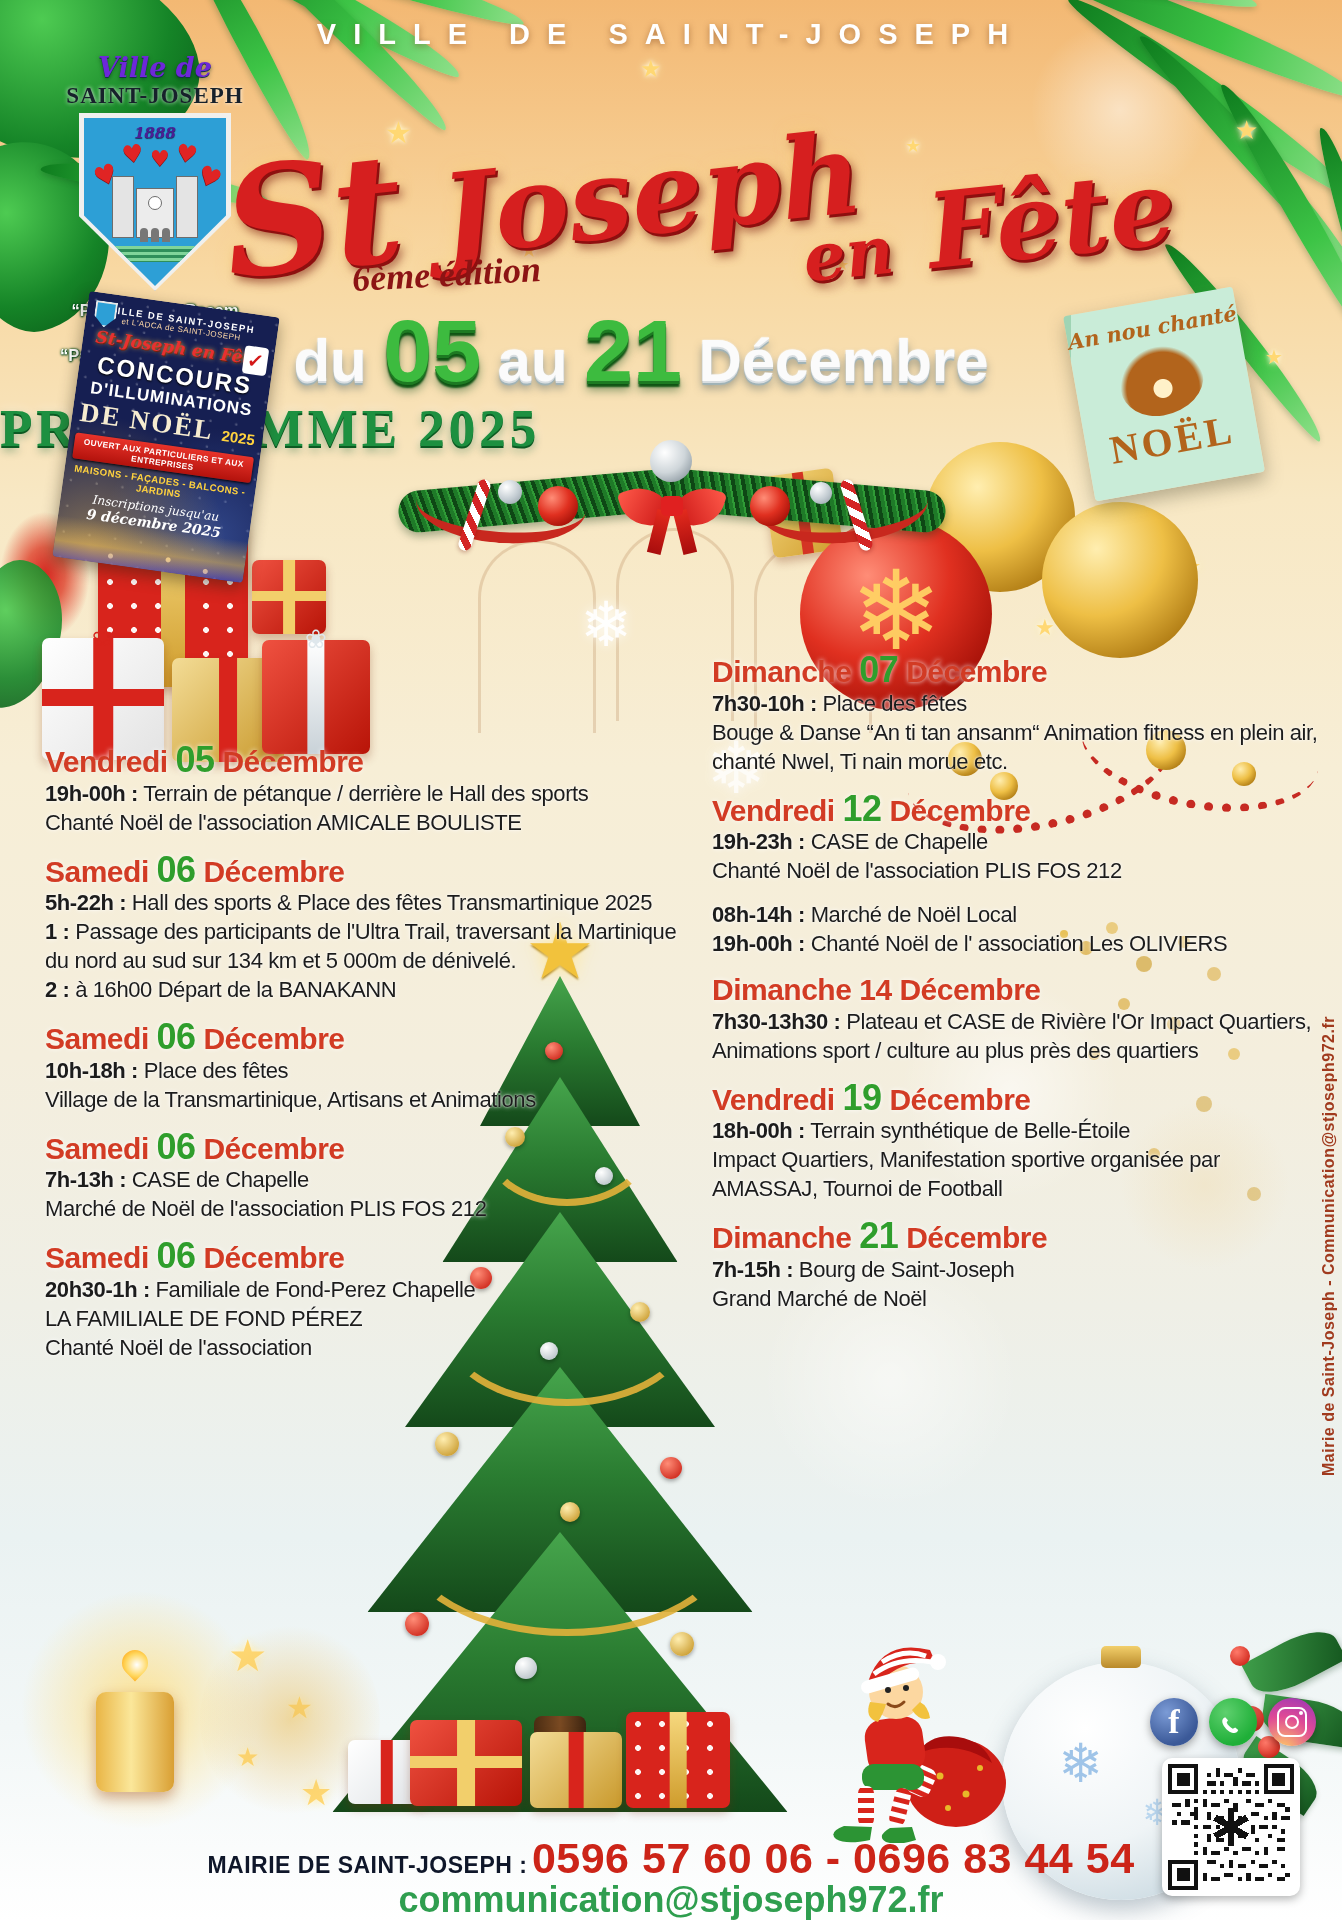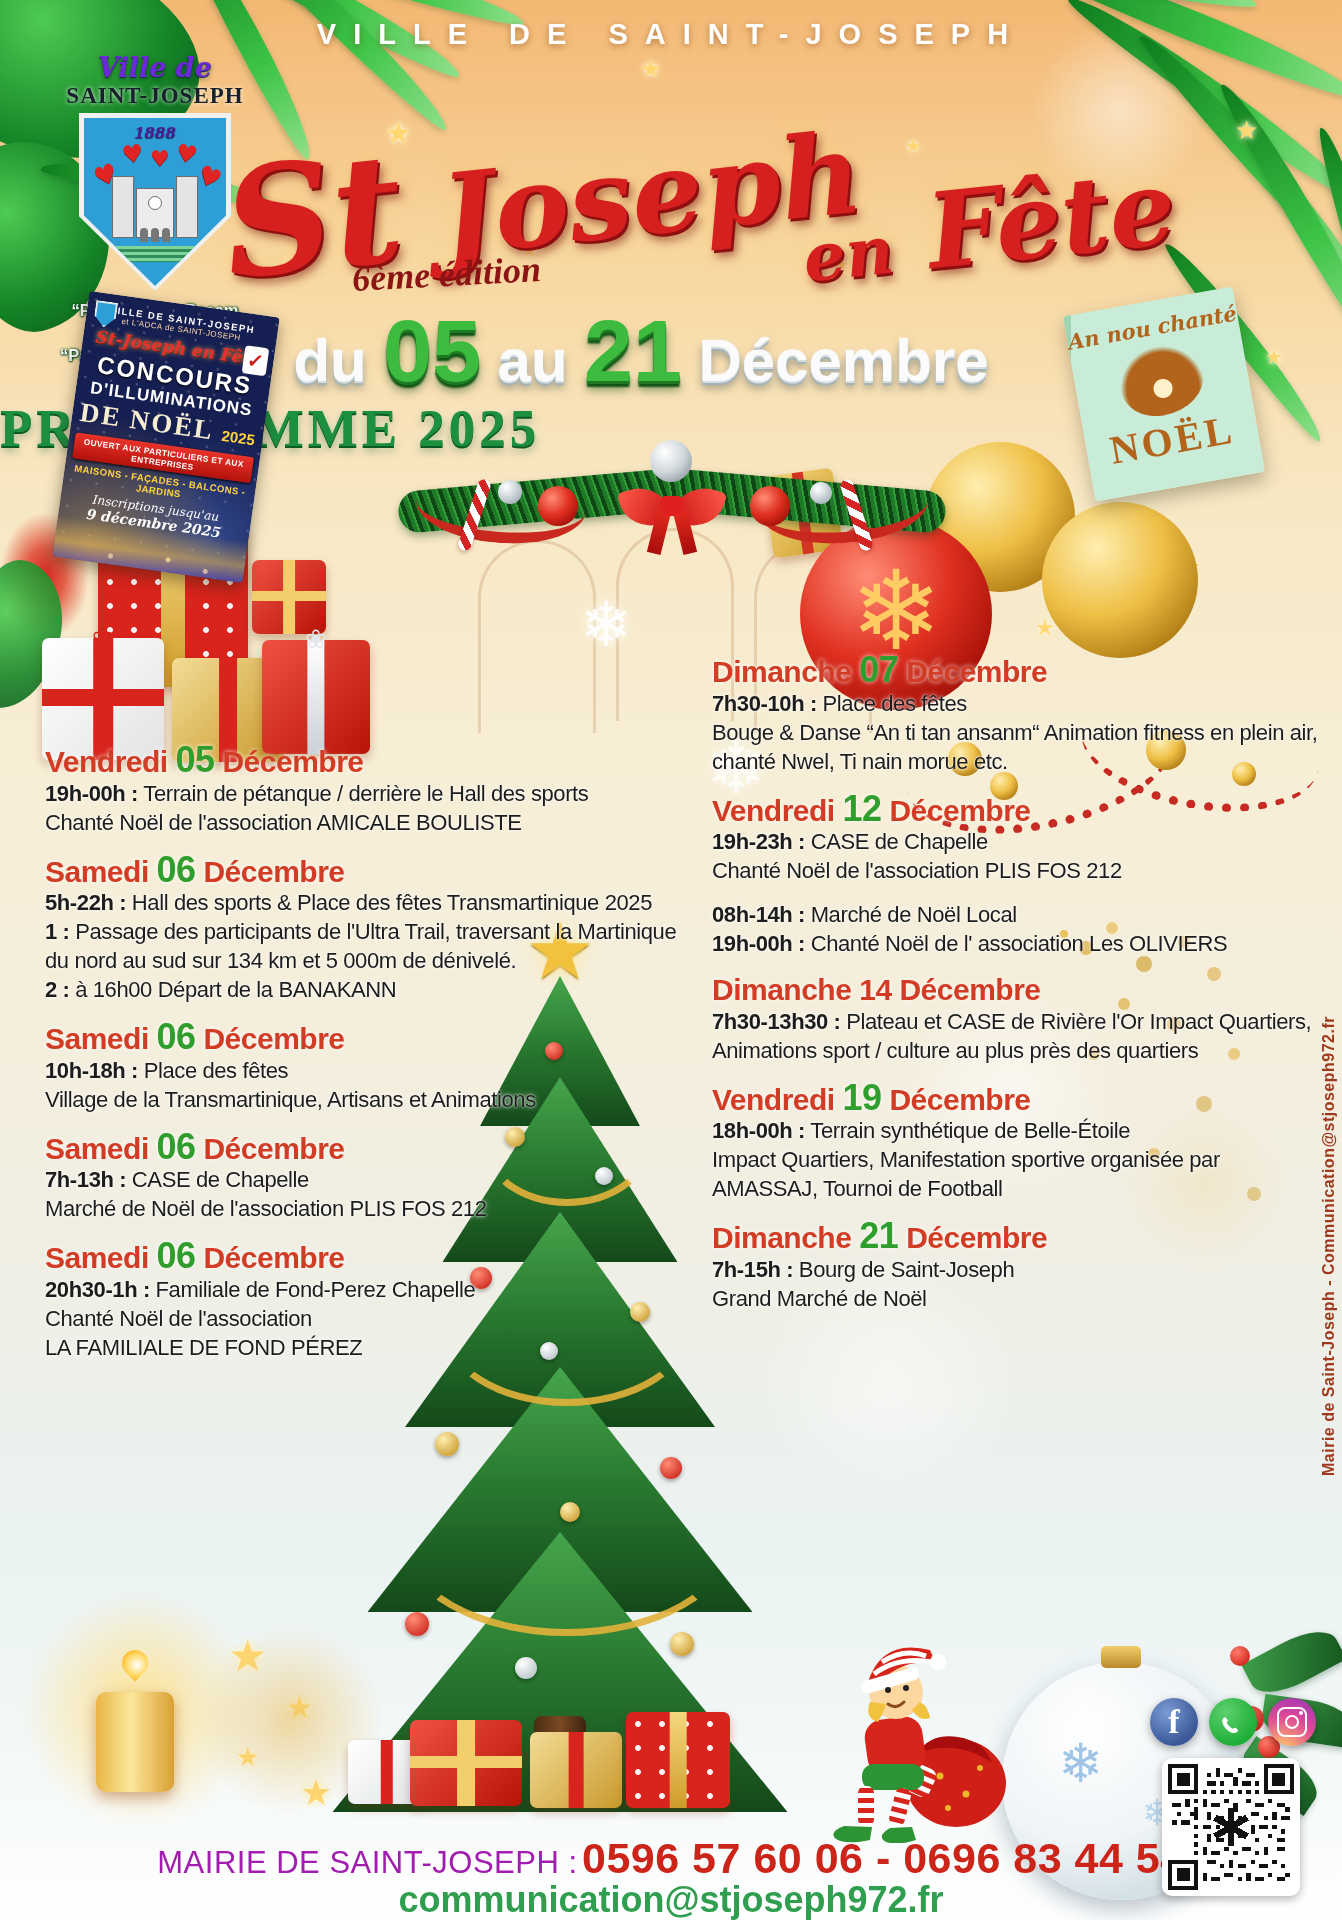--- a/index.html
+++ b/index.html
@@ -201,21 +201,21 @@
     text-shadow:0 0 5px rgba(255,255,255,.85);}
   .entry-header .n{color:#2f9e2c;font-size:36px;line-height:1;}
   .entry-header .n.redn{color:#d23b24;font-size:30px;}
   .entry-header .sfx{color:#1c1c1c;font-size:24px;letter-spacing:-.3px;}
   .line{font-size:22px;letter-spacing:-.4px;color:#1c1c1c;line-height:29px;
     text-shadow:0 0 5px rgba(255,255,255,.85),0 0 2px rgba(255,255,255,.9);}
   .line b{letter-spacing:-.4px;}
 
   
   .footer-contact{position:absolute;left:0;right:0;top:1834px;text-align:center;z-index:25;white-space:nowrap;}
-  .footer-contact .lbl{font-weight:normal;font-size:31px;color:#a21caf;letter-spacing:.5px;}
+  .footer-contact .lbl{font-weight:bold;font-size:23px;color:#0f172a;letter-spacing:.5px;}
   .footer-contact .ph{font-weight:bold;font-size:43px;color:#cc2418;letter-spacing:.5px;}
   .footer-email{position:absolute;left:0;right:0;top:1879px;text-align:center;z-index:25;
     font-weight:bold;font-size:36px;color:#2f9e4f;}
   .credit{position:absolute;right:4px;top:1016px;z-index:25;writing-mode:vertical-rl;transform:rotate(180deg);
     font-size:16px;font-weight:bold;color:#a03a1e;letter-spacing:.5px;}
 
   
   .social{position:absolute;left:1150px;top:1698px;display:flex;gap:11px;z-index:26;}
   .sicon{width:48px;height:48px;border-radius:50%;display:flex;align-items:center;justify-content:center;
     box-shadow:0 3px 8px rgba(0,0,0,.35);}
@@ -549,22 +549,22 @@
       <div class="line"><b>7h-13h :</b><span> CASE de Chapelle</span></div>
       <div class="line"><b></b><span>Marché de Noël de l'association PLIS FOS 212</span></div>
     </div>
     <div class="entry">
       <div class="entry-header">
         <span class="d">Samedi</span>
         <span class="n">06</span>
         <span class="d">Décembre</span>
       </div>
       <div class="line"><b>20h30-1h :</b><span> Familiale de Fond-Perez Chapelle</span></div>
+      <div class="line"><b></b><span>LA FAMILIALE DE FOND PÉREZ</span></div>
       <div class="line"><b></b><span>Chanté Noël de l'association</span></div>
-      <div class="line"><b></b><span>LA FAMILIALE DE FOND PÉREZ</span></div>
     </div>
   </div>
 
   <div class="col col-right">
     <div class="entry">
       <div class="entry-header">
         <span class="d">Dimanche</span>
         <span class="n">07</span>
         <span class="d">Décembre</span>
       </div>

